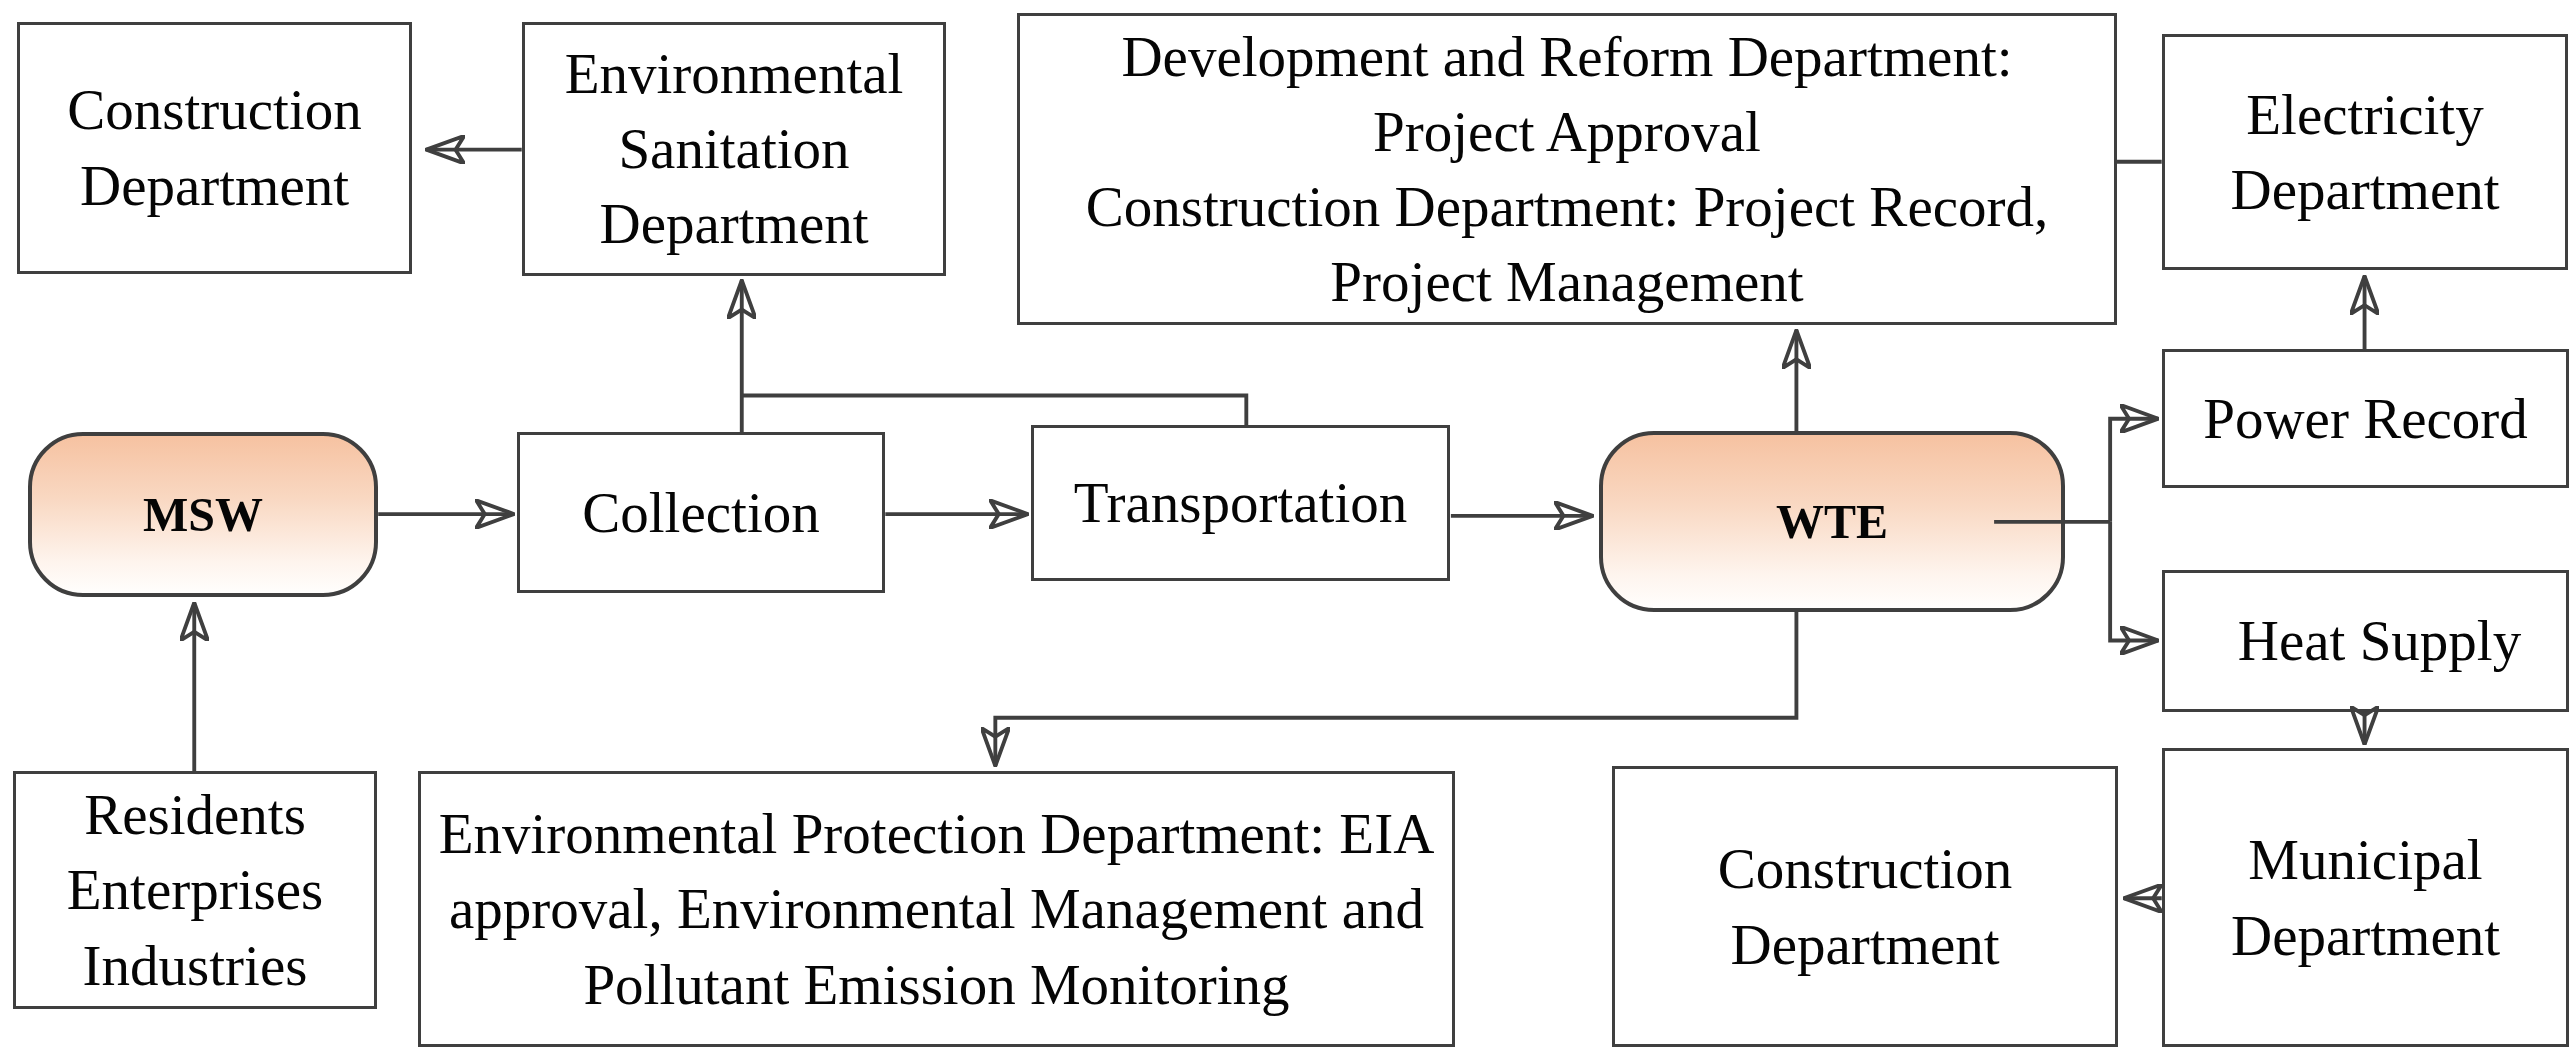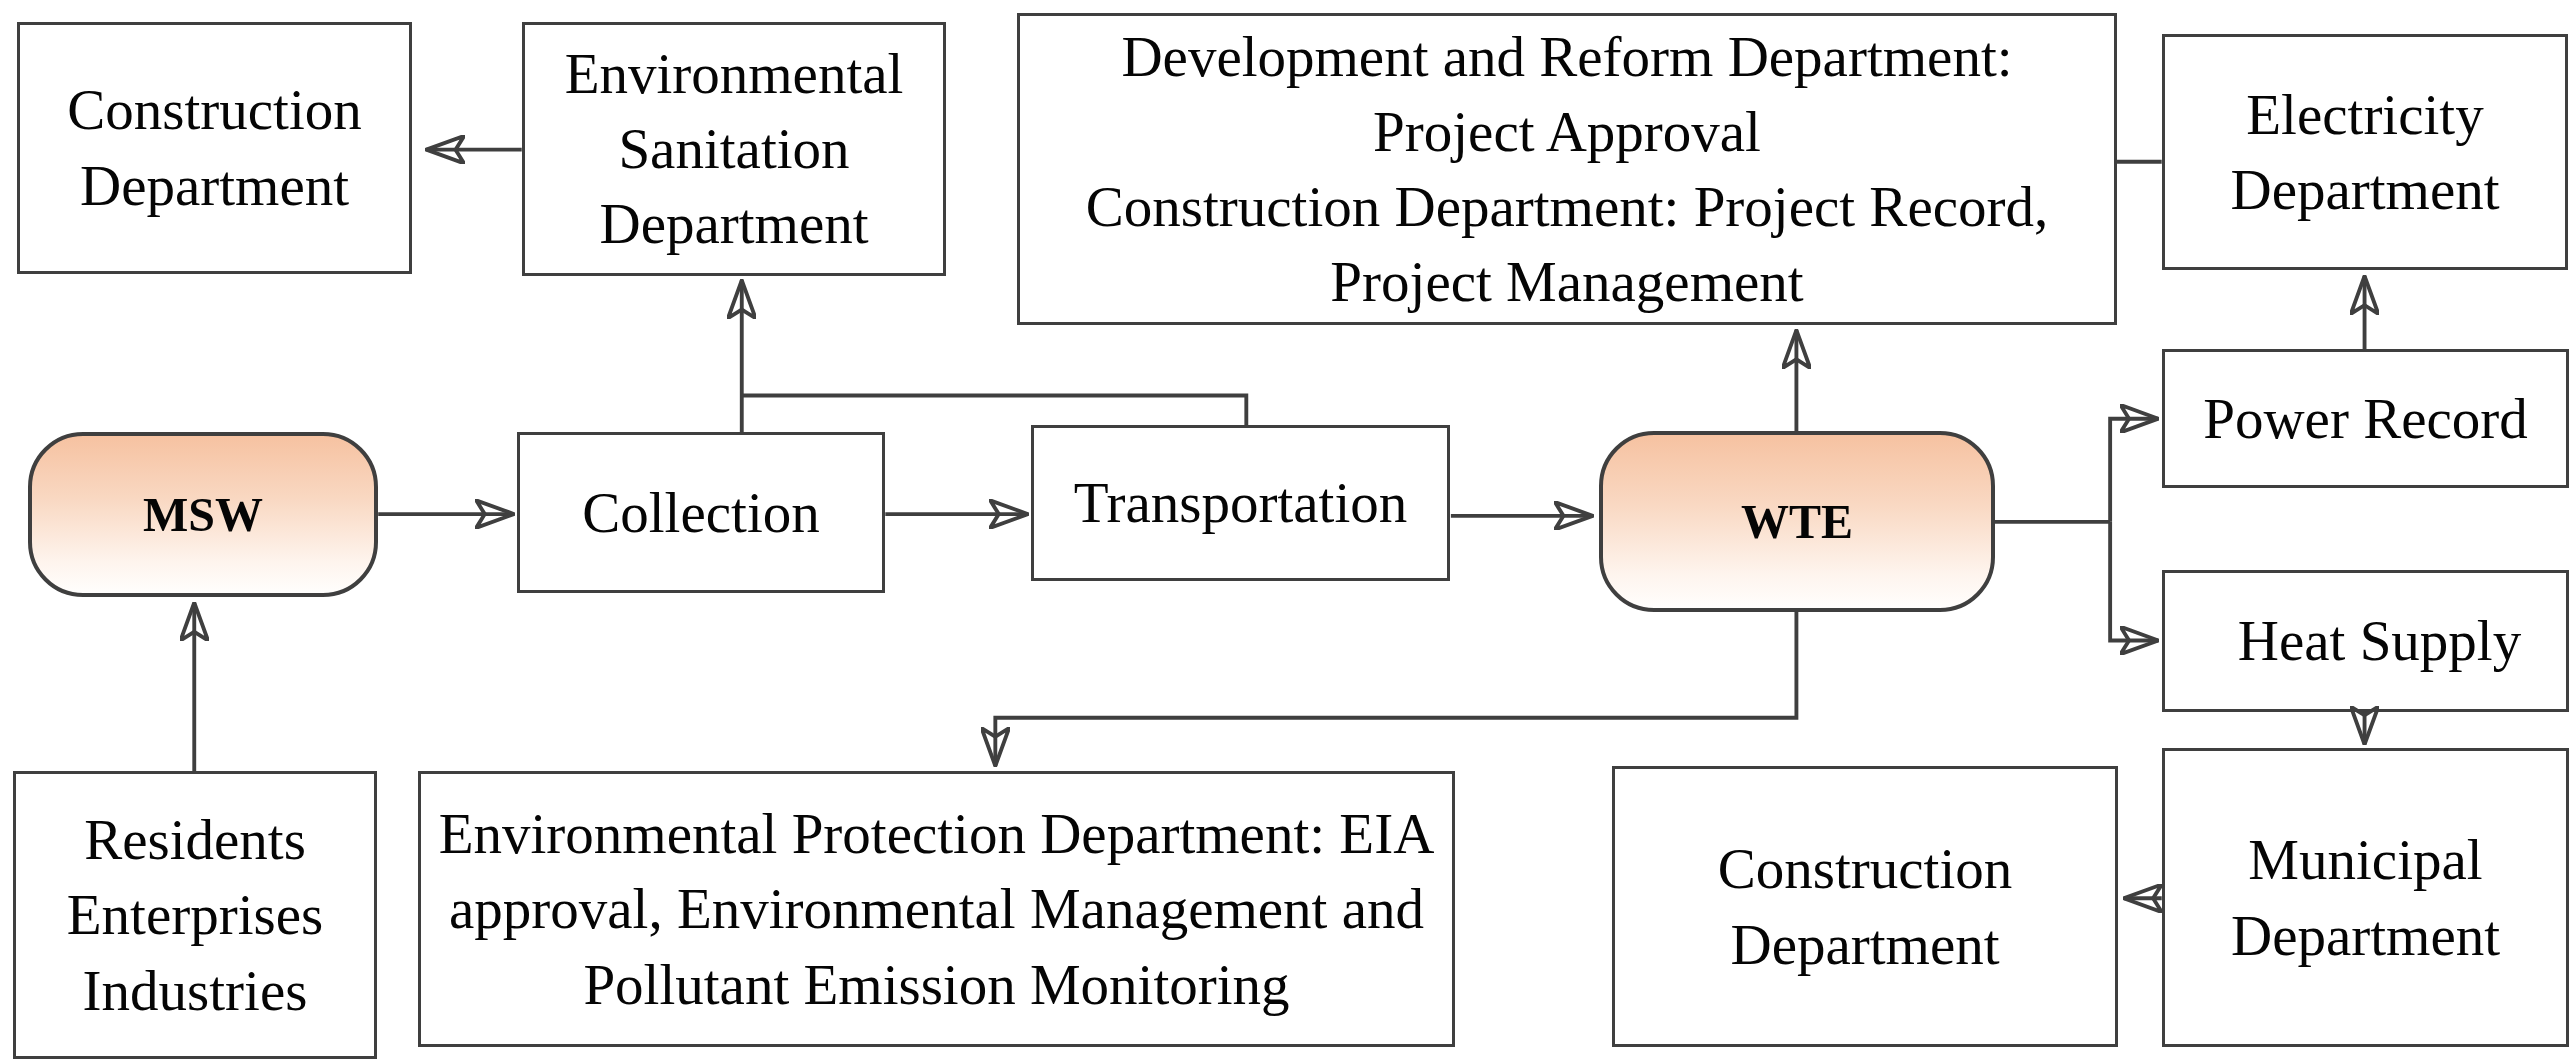--- a/index.html
+++ b/index.html
@@ -43,24 +43,24 @@
     font-size: 48px;
   }
   
   #n-construction-top  { left: 17px;   top: 21.5px;  width: 395px;  height: 252px; }
   #n-env-sanitation    { left: 522px;  top: 21.5px;  width: 424px;  height: 254px; }
   #n-dev-reform        { left: 1017px; top: 13px;  width: 1100px; height: 312px; text-align: center; }
   #n-electricity       { left: 2162px; top: 34px;  width: 406px;  height: 236px; text-align: center; }
   #n-msw               { left: 28px;   top: 432px; width: 350px;  height: 165px; }
   #n-collection        { left: 517px;  top: 432px; width: 368px;  height: 161px; }
   #n-transportation    { left: 1031px; top: 425px; width: 419px;  height: 156px; }
-  #n-wte               { left: 1599px; top: 431px; width: 396px;  height: 181px; }
+  #n-wte               { left: 1599px; top: 431px; width: 466px;  height: 181px; }
   #n-power-supply      { left: 2162px; top: 349px; width: 407px;  height: 139px; }
   #n-heat-supply       { left: 2162px; top: 570px; width: 407px;  height: 142px; padding-left: 28px; }
-  #n-residents         { left: 13px;   top: 771px; width: 364px;  height: 288px; }
+  #n-residents         { left: 13px;   top: 771px; width: 364px;  height: 238px; }
   #n-epd               { left: 418px;  top: 771px; width: 1037px; height: 276px; }
   #n-construction-bot  { left: 1612px; top: 766px; width: 506px;  height: 281px; }
   #n-municipal         { left: 2162px; top: 748px; width: 407px;  height: 299px; }
   
   #connectors {
     position: absolute;
     left: 0; top: 0;
     width: 2576px;
     height: 1060px;
     z-index: 2;

